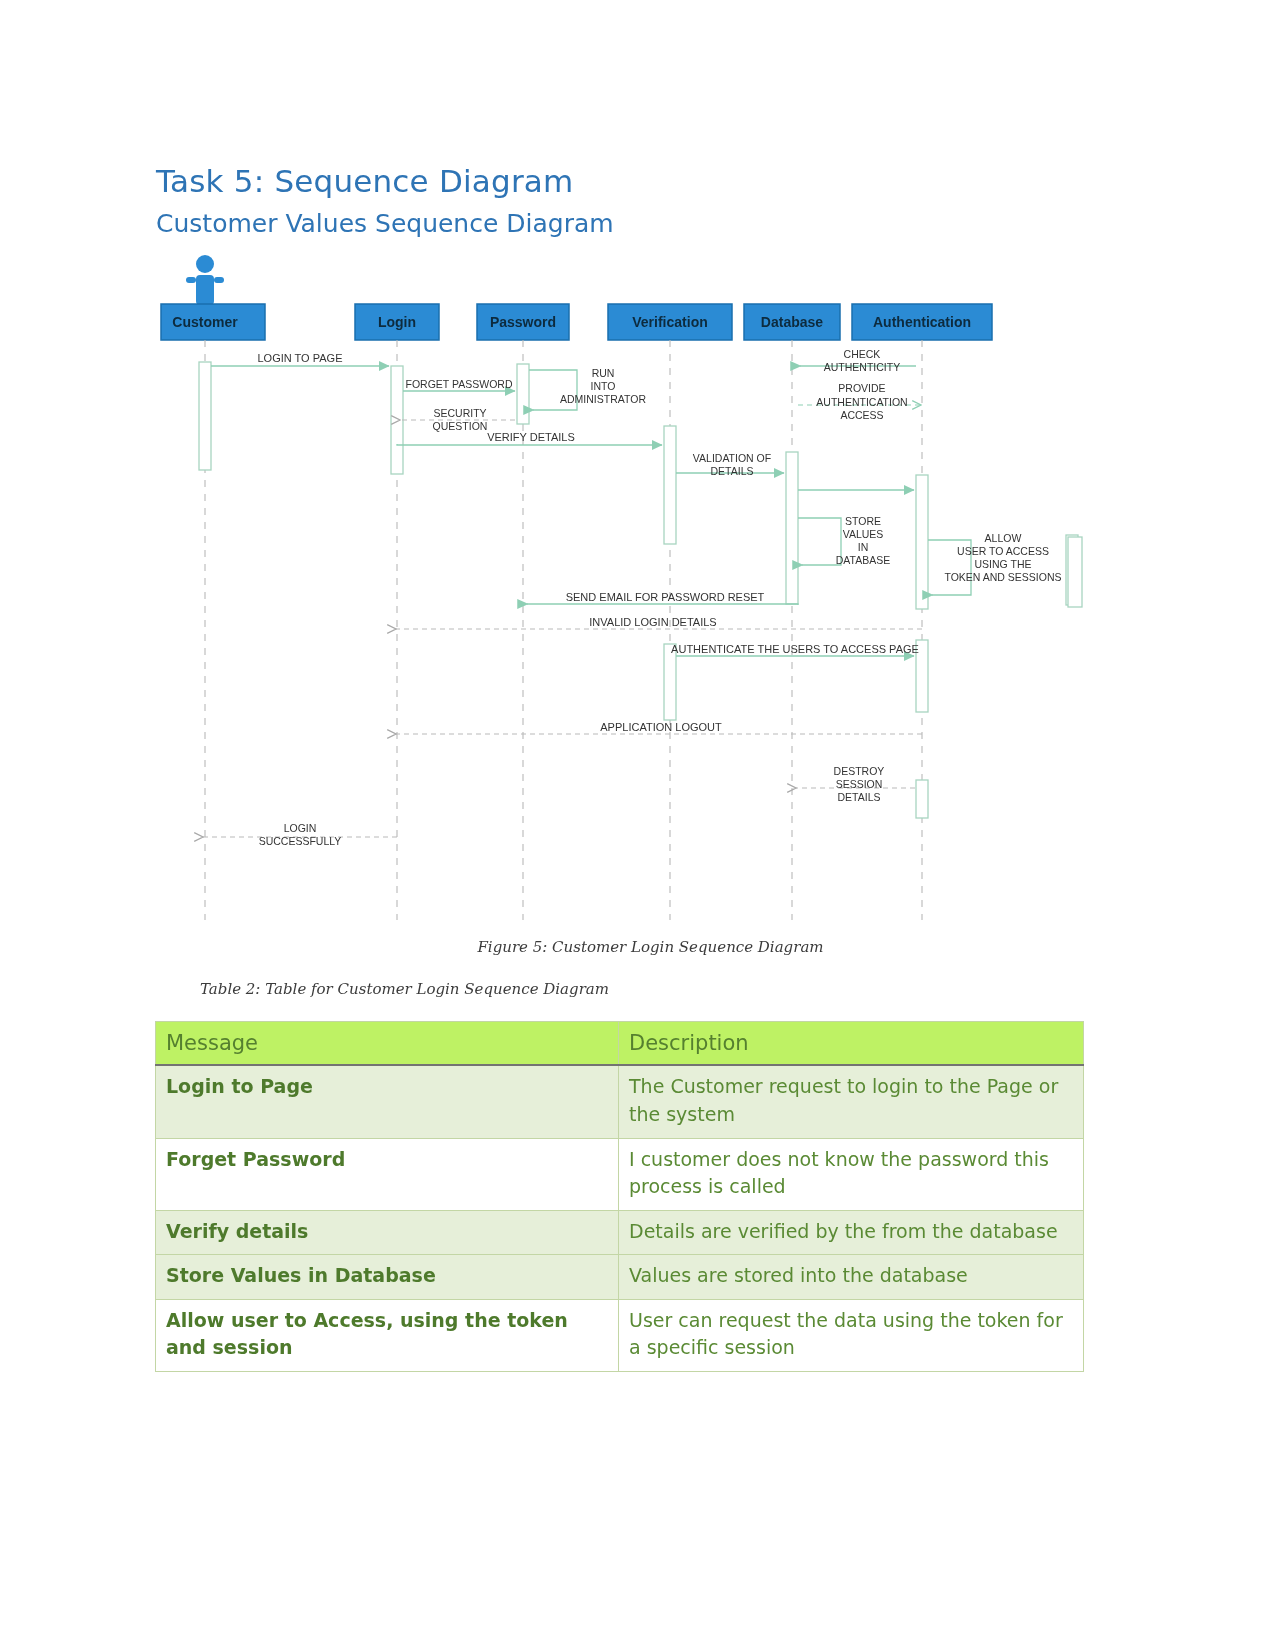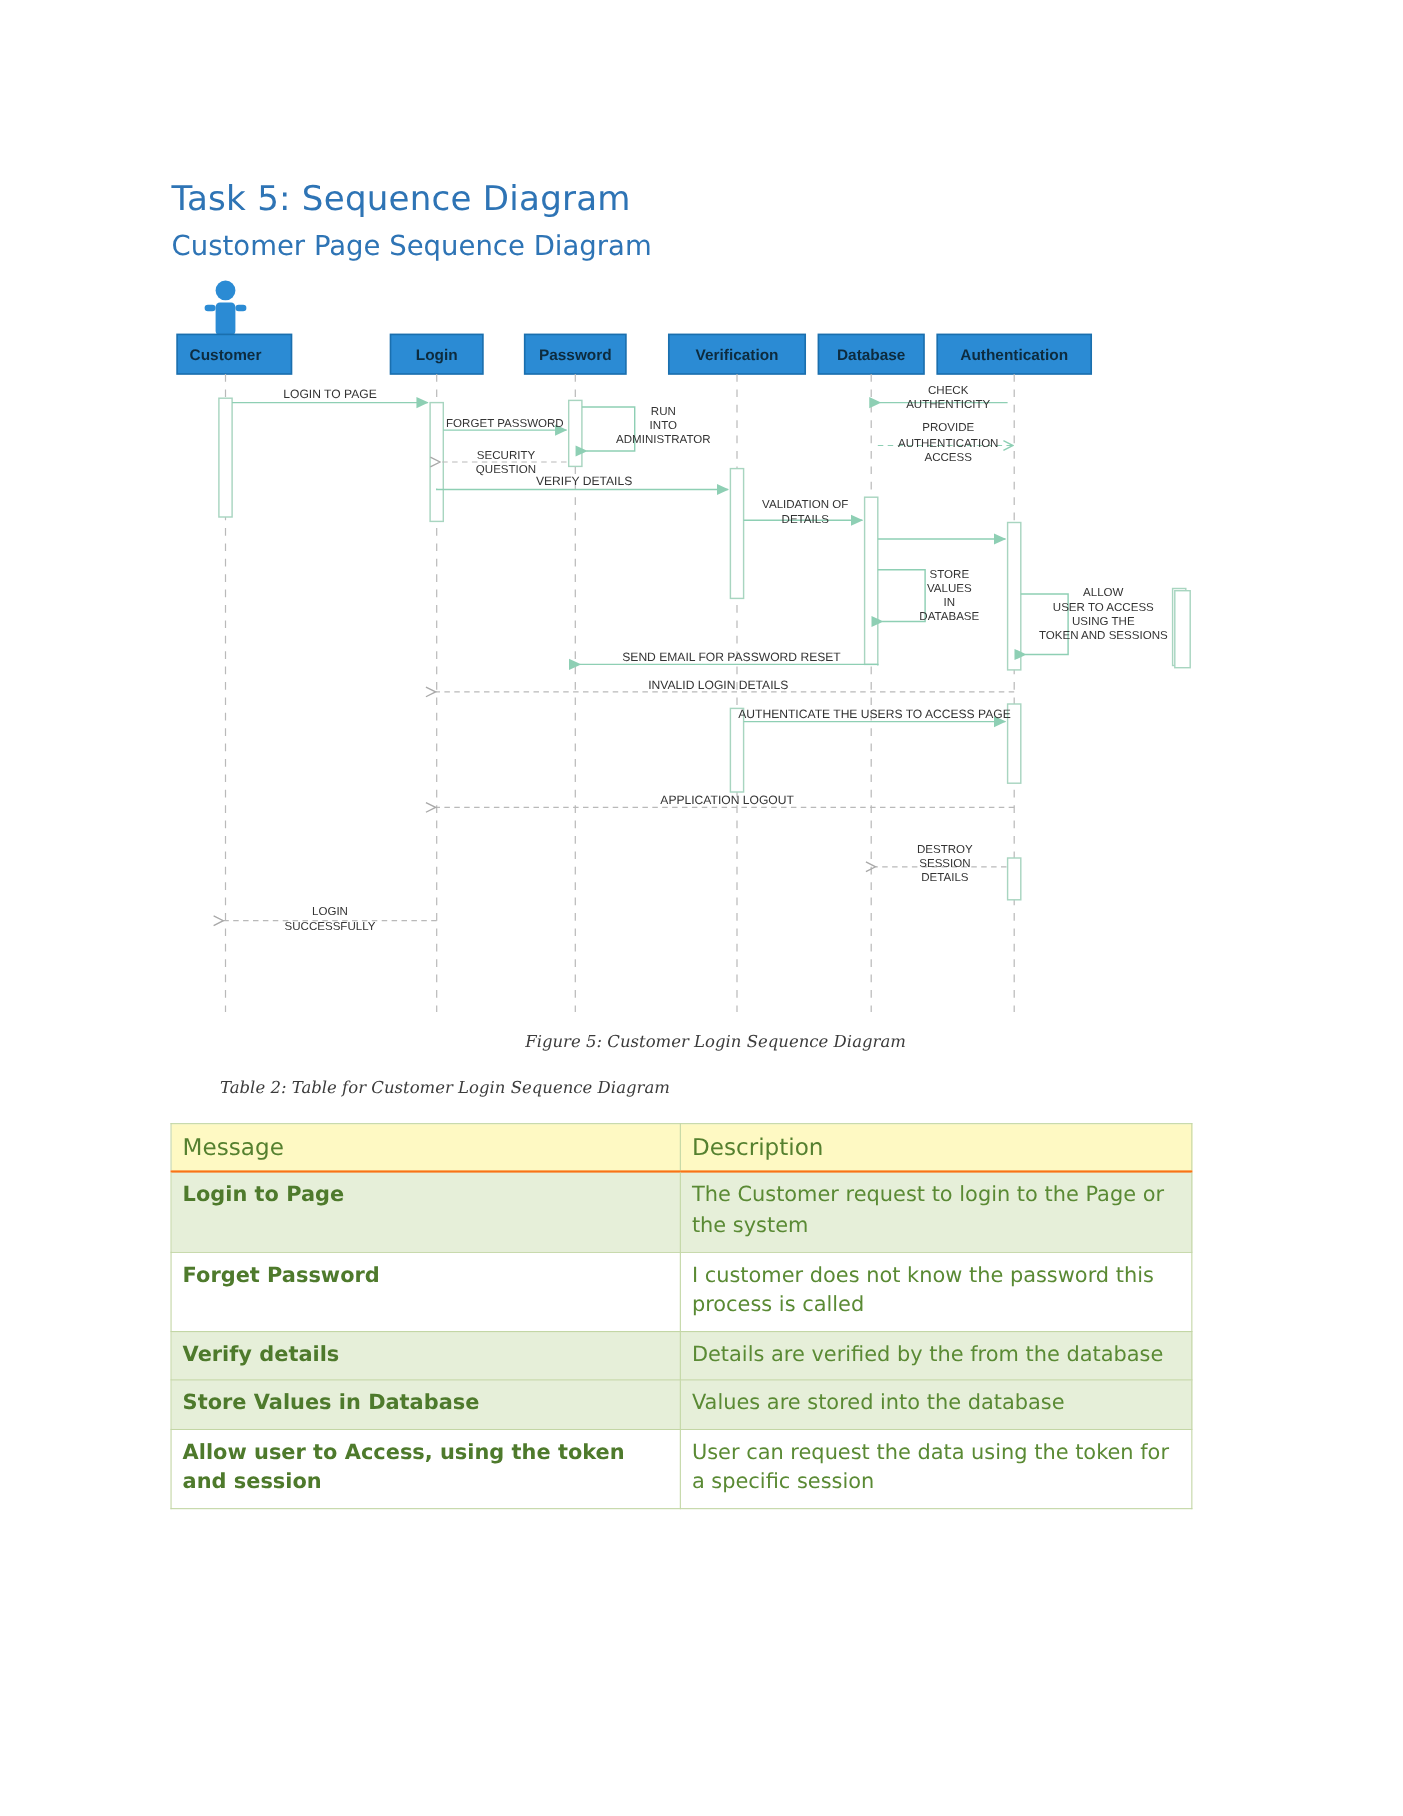--- a/index.html
+++ b/index.html
@@ -91,22 +91,22 @@
   .msg-table th, .msg-table td {
     border: 1px solid #c3d6a5;
     padding: 7px 10px 9px 10px;
     vertical-align: top;
     font-family: "DejaVu Sans", sans-serif;
     font-size: 19px;
     line-height: 1.45;
     color: #4e7a2c;
   }
   .msg-table thead th {
-    background: #fef9c3;
-    border-bottom: 2px solid #f97316;
+    background: #bef264;
+    border-bottom: 2px solid #737373;
     font-weight: 400;
     font-size: 21px;
     color: #55802f;
     text-align: left;
     padding-top: 6px;
     padding-bottom: 6px;
   }
   .msg-table tbody tr.shade td { background: #e6efd9; }
   .msg-table tbody tr.plain td { background: #ffffff; }
   .msg-table tbody td.msg {
@@ -118,21 +118,21 @@
     color: #5a8a34;
     margin-top: 40px;
   }
 </style>
 </head>
 <body>
 
 <div class="page">
 
   <div class="h1">Task 5: Sequence Diagram</div>
-  <div class="h2">Customer Page Sequence Diagram</div>
+  <div class="h2">Customer Values Sequence Diagram</div>
 
   <div class="diagram">
     <svg width="940" height="690" viewBox="0 0 940 690" xmlns="http://www.w3.org/2000/svg">
       <defs>
         <marker id="ah-solid" markerWidth="9" markerHeight="9" refX="8" refY="4.5" orient="auto">
           <path d="M0,0.6 L8.5,4.5 L0,8.4 Z" fill="#8ecfb4"></path>
         </marker>
         <marker id="ah-solid-l" markerWidth="9" markerHeight="9" refX="1" refY="4.5" orient="auto">
           <path d="M8.5,0.6 L0,4.5 L8.5,8.4 Z" fill="#8ecfb4"></path>
         </marker>

